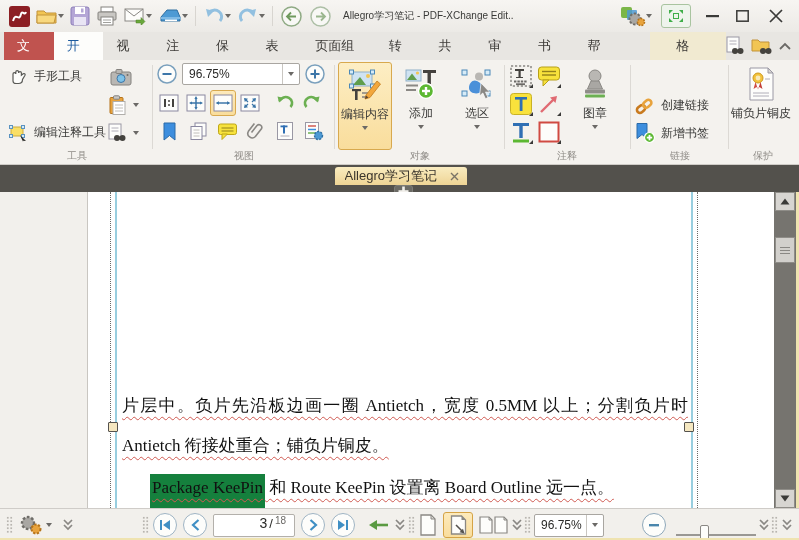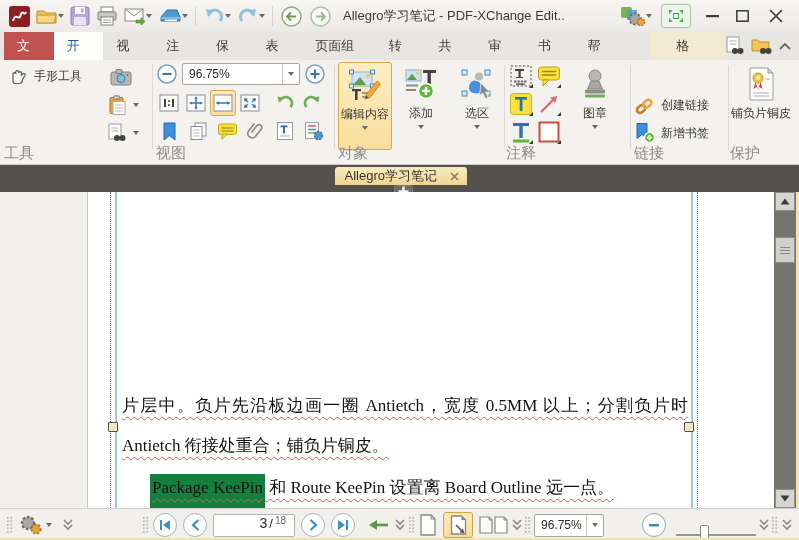--- a/index.html
+++ b/index.html
@@ -8,40 +8,40 @@
   #app { position:relative; width:799px; height:540px; background:#f4f2ee; overflow:hidden; }
   svg { display:block; }
   .vsep { width:1px; height:20px; background:#d8d5d0; margin:0 4px; }
   .drop { width:0; height:0; border-left:3.5px solid transparent; border-right:3.5px solid transparent; border-top:4px solid #6b6966; display:inline-block; }
   .grip { width:7px; height:18px; background-image:radial-gradient(#b8b5b0 1px, transparent 1.1px); background-size:3.5px 3.5px; }
 
   
   .titlebar { position:absolute; top:0; left:0; width:799px; height:32px;
     background:linear-gradient(#f7f5f2,#eceae6); display:flex; align-items:center; padding:0 4px 0 6px; }
   .tbtn { height:26px; display:flex; align-items:center; padding:0 3px; border-radius:3px; }
-  .title-text { font-size:13px; color:#3a3a38; margin-left:8px; white-space:nowrap; }
+  .title-text { font-size:10px; color:#3a3a38; margin-left:8px; white-space:nowrap; }
   .spacer { flex:1; }
   .winbtn { width:30px; height:26px; display:flex; align-items:center; justify-content:center; }
   .fullscr { width:30px; height:24px; border:1px solid #a9c4a0; background:#eef4ec; border-radius:3px;
     display:flex; align-items:center; justify-content:center; margin:0 6px; }
 
   
   .tabrow { position:absolute; top:32px; left:0; width:799px; height:28px; background:#e8e6e2;
     display:flex; align-items:flex-end; }
   .rtab { height:28px; line-height:28px; padding:0 13px; font-size:13px; color:#3c3a37; cursor:default; }
   .rtab-file { background:#c0534f; color:#fff; margin-left:4px; }
   .rtab-active { background:#fdfdfb; color:#1c5a9e; }
   .rtab-format { background:#f1ead1; padding:0 26px; margin-left:26px; }
   .tabrow-right { margin-left:auto; display:flex; align-items:center; gap:6px; padding-right:8px; height:28px; }
 
   
   .ribbon { position:absolute; top:60px; left:0; width:799px; height:105px; background:#f4f2ee;
     border-bottom:1px solid #cfccc7; }
   .rgroup { position:absolute; top:0; height:104px; }
-  .rglabel { position:absolute; bottom:1px; left:0; right:0; text-align:left; font-size:15px; color:#8e8b86; }
+  .rglabel { position:absolute; bottom:1px; left:0; right:0; text-align:center; font-size:10px; color:#8e8b86; }
   .rdiv { position:absolute; top:5px; height:84px; width:1px; background:#dcd9d4; }
   .trow { position:absolute; left:2px; display:flex; align-items:center; gap:6px; height:26px; padding:0 2px; border-radius:3px; }
   .tlabel { font-size:12px; color:#3a3a38; white-space:nowrap; }
   .sq-btn { width:26px; height:26px; display:flex; align-items:center; justify-content:center; border-radius:3px; }
   .sq-sel { background:linear-gradient(#fdeabc,#f9dd9c); border:1px solid #d8a94e; }
   .combo { background:#fff; border:1px solid #a9a6a1; height:22px; display:flex; align-items:center; border-radius:2px; }
   .combo .ctext { flex:1; padding-left:6px; font-size:12px; color:#2a2a28; }
   .combo .cbtn { width:17px; height:100%; border-left:1px solid #c9c6c1; display:flex; align-items:center; justify-content:center; }
   .bigbtn { width:54px; height:88px; display:flex; flex-direction:column; align-items:center; justify-content:flex-start;
     padding-top:6px; gap:3px; border-radius:3px; }
@@ -265,20 +265,33 @@
 
   <div class="ribbon">
 
     <div class="rgroup" style="left:4px; width:146px;">
       <div class="trow" style="top:3px;">
         <svg width="20" height="20" viewBox="0 0 20 20">
             <path d="M5 15 V8 a1.4 1.4 0 0 1 2.8 0 V6 a1.4 1.4 0 0 1 2.8 0 v1 a1.4 1.4 0 0 1 2.8 0 v2.2 l1.8-1.4 a1.2 1.2 0 0 1 1.8 1.5 L14.5 13.5 c0 2.2-1.6 4-4 4 h-2.6 C6 17.5 5 16.3 5 15 z" fill="#fdfdfb" stroke="#5a5a56" stroke-width="1.2"></path>
           </svg>
         <span class="tlabel">手形工具</span>
       </div>
+      <div class="trow" style="top:59px;">
+        <svg width="20" height="20" viewBox="0 0 20 20">
+            <rect x="3" y="5" width="12" height="9" fill="#f9df66" stroke="#caa93c"></rect>
+            <g fill="#d6ebf7" stroke="#5b93c0">
+              <rect x="1.5" y="3.5" width="3" height="3"></rect>
+              <rect x="13.5" y="3.5" width="3" height="3"></rect>
+              <rect x="1.5" y="12.5" width="3" height="3"></rect>
+              <rect x="13.5" y="12.5" width="3" height="3"></rect>
+            </g>
+            <polygon points="12,13 18,19 14.8,18.8 16,22" fill="#2c2c2a"></polygon>
+          </svg>
+        <span class="tlabel">编辑注释工具</span>
+      </div>
       <div style="position:absolute; left:104px; top:4px;" class="sq-btn">
         <svg width="22" height="19" viewBox="0 0 22 19">
             <rect x="1" y="4" width="20" height="13" rx="2" fill="#b9b7b3" stroke="#84827e"></rect>
             <rect x="6" y="1.5" width="6" height="4" rx="1" fill="#b9b7b3" stroke="#84827e"></rect>
             <circle cx="11" cy="10.5" r="4" fill="#7ec2e8" stroke="#3d76a8"></circle>
             <circle cx="17.5" cy="7" r="1" fill="#6f6d69"></circle>
           </svg>
       </div>
       <div style="position:absolute; left:102px; top:32px;" class="trow">
         <svg width="19" height="21" viewBox="0 0 19 21">

